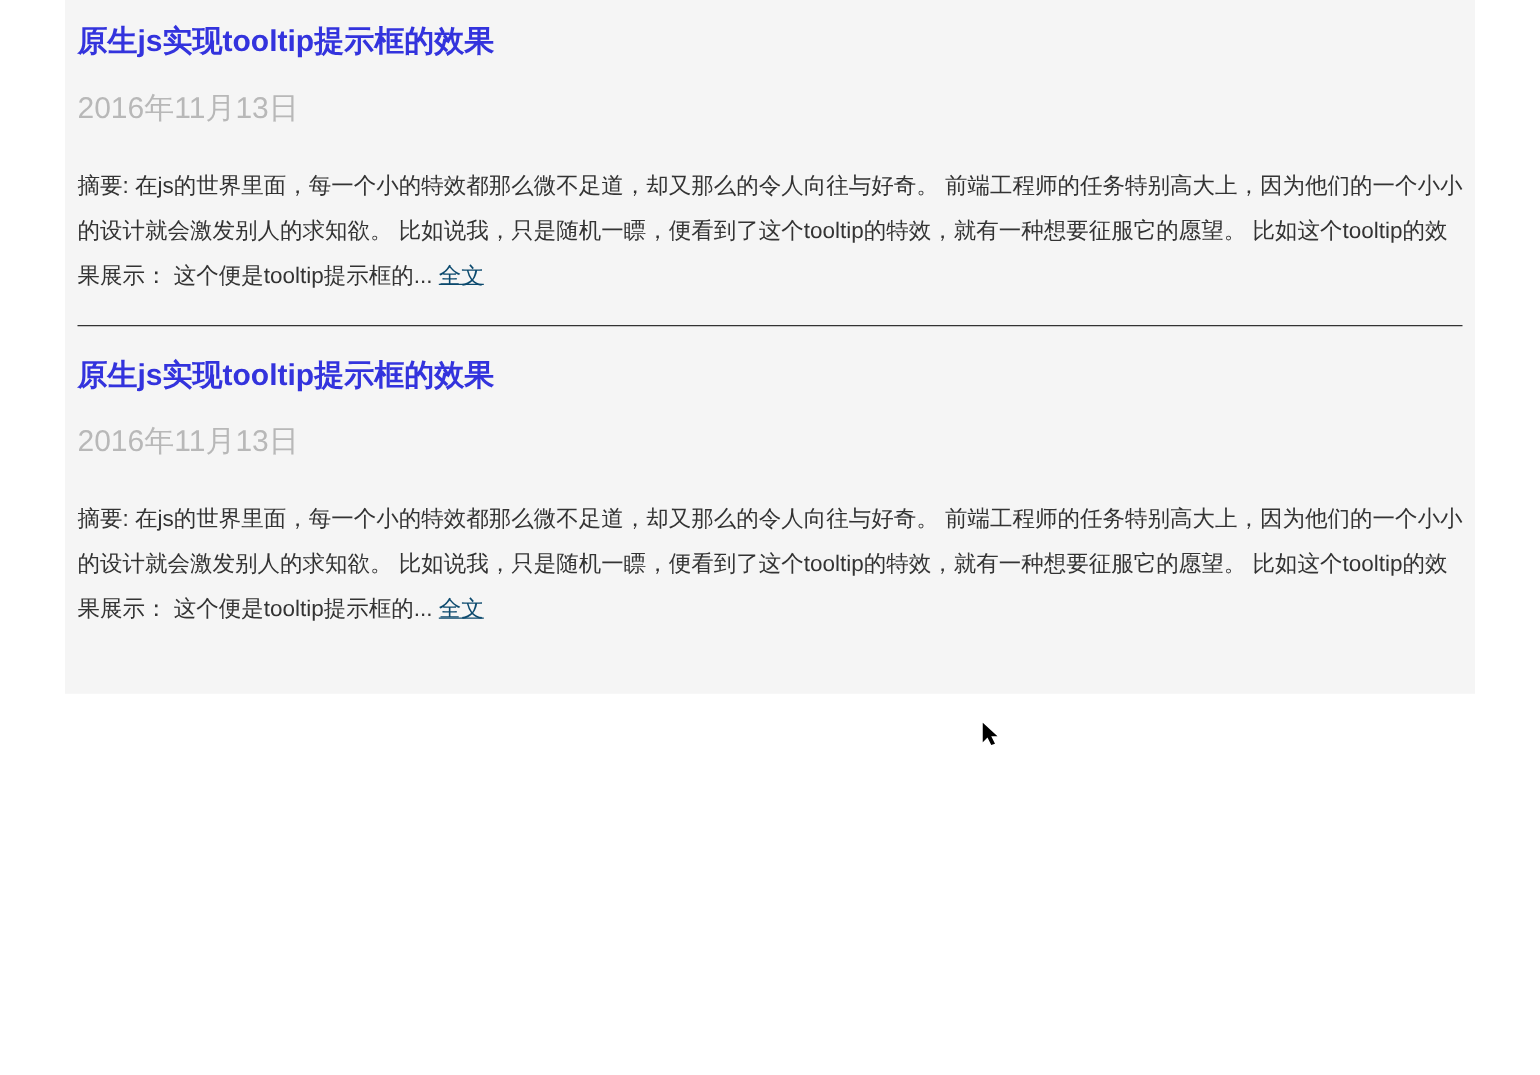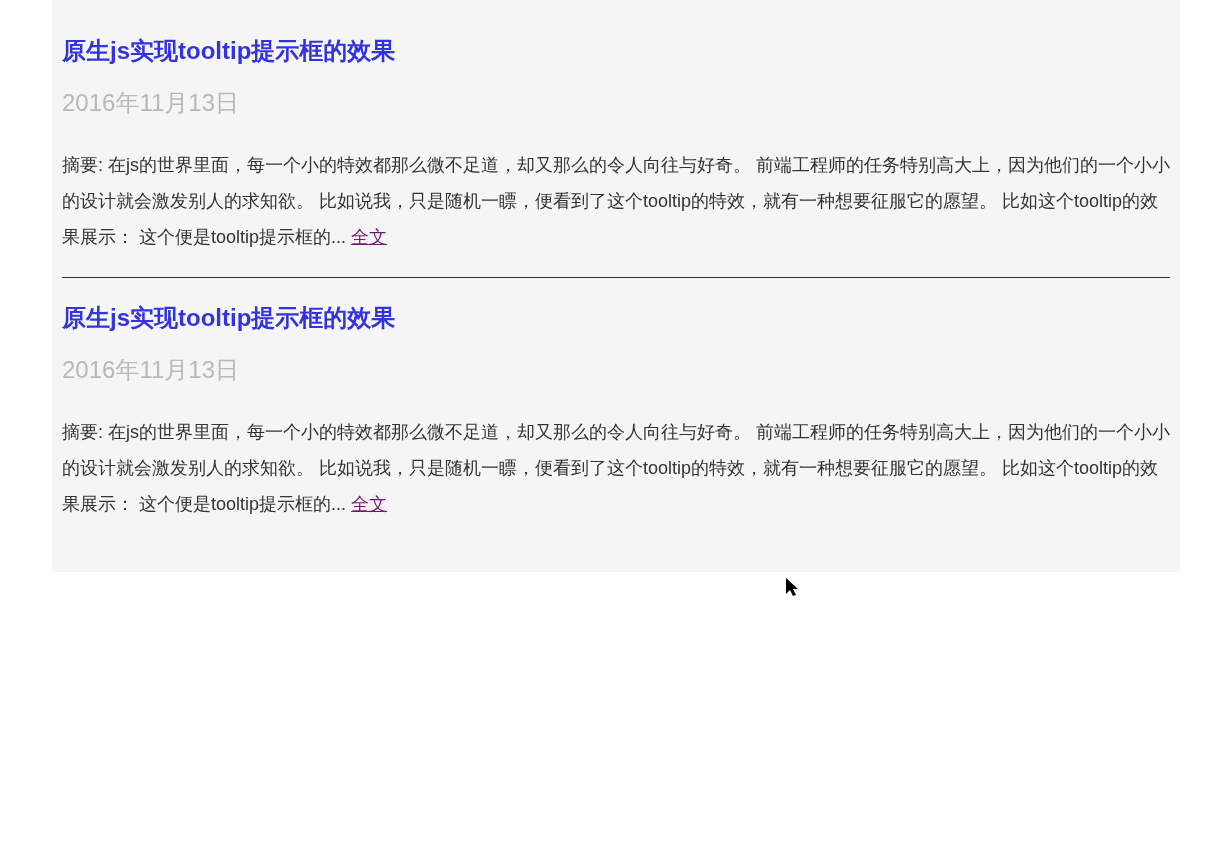--- a/index.html
+++ b/index.html
@@ -10,21 +10,21 @@
     body {
       font-family: "Microsoft YaHei", "PingFang SC", Arial, sans-serif;
       background: #ffffff;
       width: 1232px;
       height: 860px;
       overflow: hidden;
     }
     .container {
       background: #f5f5f5;
       margin: 0 52px;
-      padding: 33px 10px 30px 10px;
+      padding: 16px 10px 30px 10px;
     }
     .article {
       margin-bottom: 20px;
     }
     .article-title {
       font-size: 24px;
       font-weight: bold;
       color: #3333dd;
       margin-bottom: 18px;
       line-height: 1.5;
@@ -37,21 +37,21 @@
       font-size: 24px;
       color: #b8b8b8;
       margin-bottom: 28px;
     }
     .article-summary {
       font-size: 18px;
       color: #333333;
       line-height: 2;
     }
     .read-more {
-      color: #701a75;
+      color: #0c4a6e;
       text-decoration: underline;
     }
     .divider {
       border: none;
       border-top: 1px solid #333333;
       margin: 22px 0;
     }
     .cursor {
       position: absolute;
       left: 786px;

